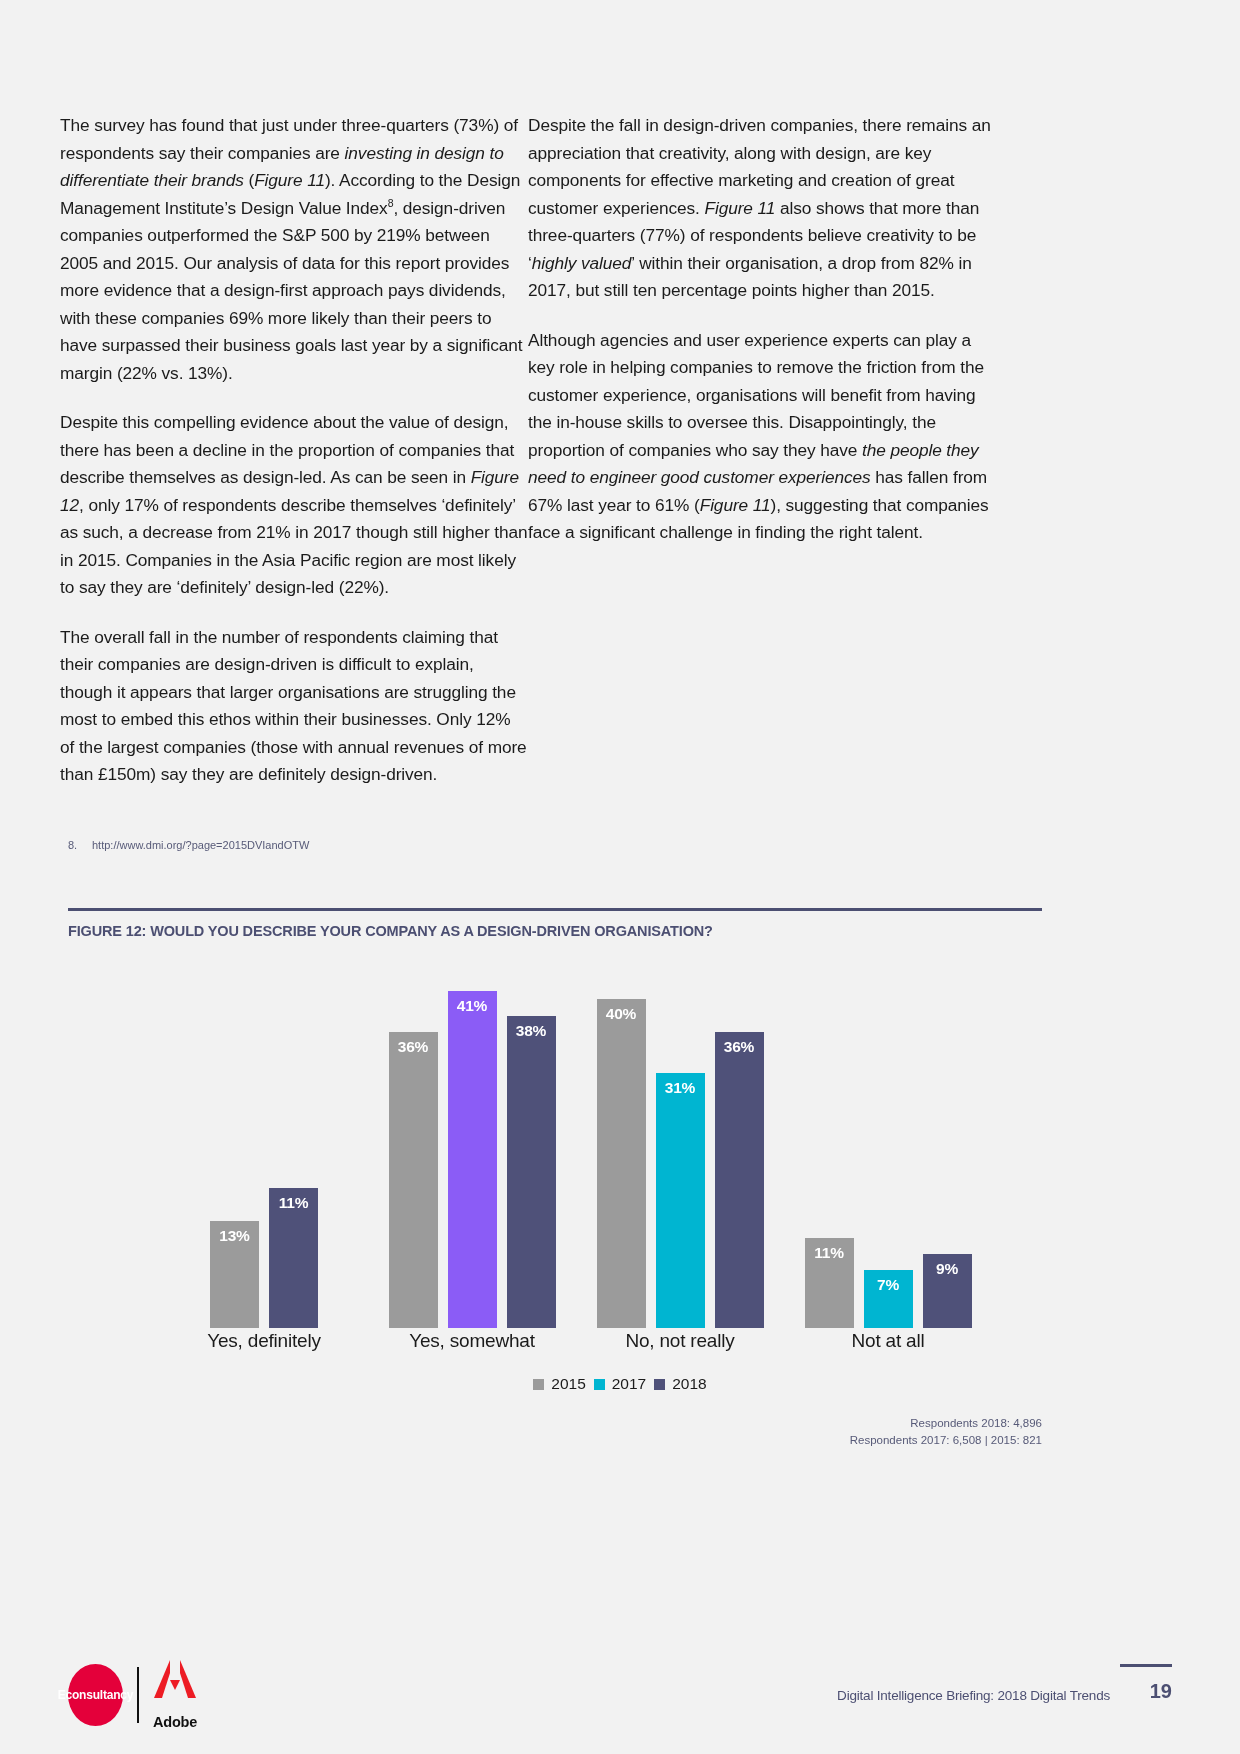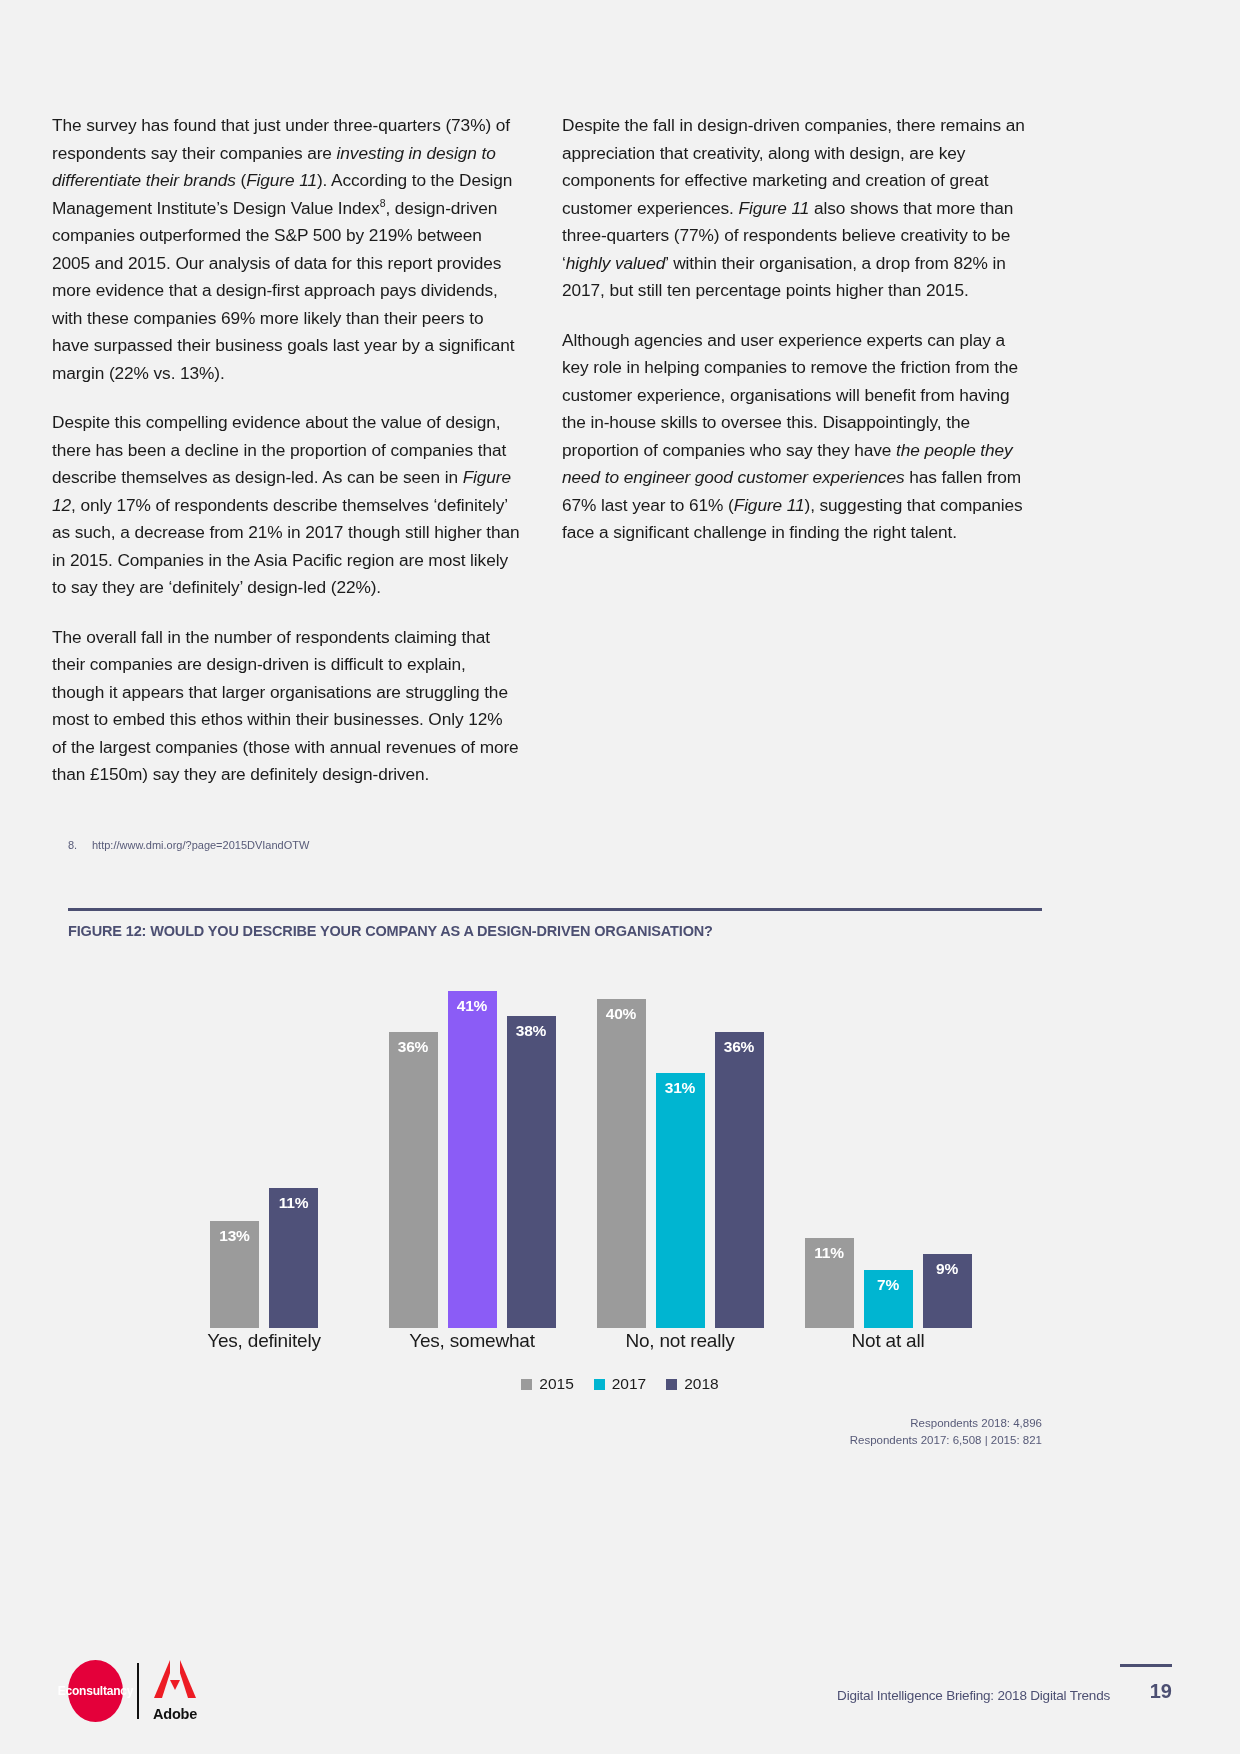--- a/index.html
+++ b/index.html
@@ -17,25 +17,24 @@
   }
   .page {
     position: absolute;
     inset: 0;
     background: #f2f2f2;
   }
 
   
   .columns {
     position: absolute;
-    left: 52px;
+    left: 60px;
     top: 112px;
     width: 978px;
     display: flex;
-    gap: 42px;
   }
   .col {
     width: 468px;
   }
   .col p {
     margin: 0 0 22px 0;
     font-size: 17.3px;
     line-height: 27.5px;
     color: #1b1b1b;
     letter-spacing: -0.1px;
@@ -151,21 +150,21 @@
 
   
   .legend {
     position: absolute;
     left: 0;
     right: 0;
     top: 1375px;
     display: flex;
     justify-content: center;
     align-items: center;
-    gap: 20px;
+    gap: 8px;
   }
   .legend-item {
     display: flex;
     align-items: center;
     gap: 7px;
     font-size: 15.5px;
     color: #1b1b1b;
   }
   .swatch {
     width: 11px;
@@ -210,21 +209,21 @@
   }
   .logo-divider {
     width: 2px;
     height: 56px;
     background: #111;
   }
   .adobe-logo {
     display: flex;
     flex-direction: column;
     align-items: center;
-    gap: 8px;
+    gap: 16px;
   }
   .adobe-mark {
     width: 42px;
     height: 38px;
     position: relative;
   }
   .adobe-mark svg { display: block; }
   .adobe-word {
     font-size: 14.5px;
     font-weight: bold;

